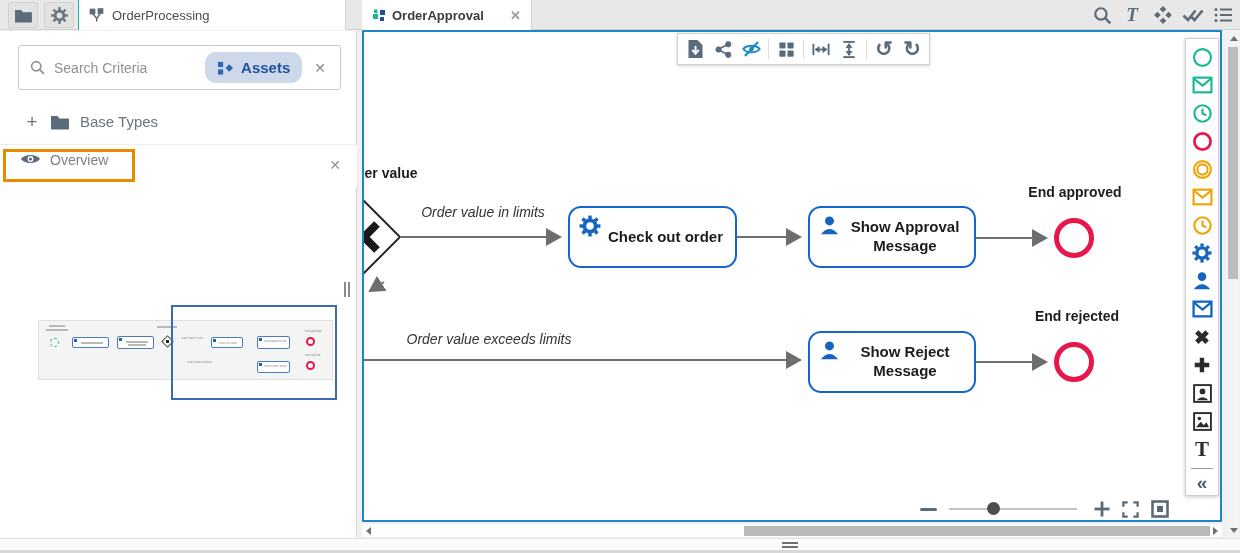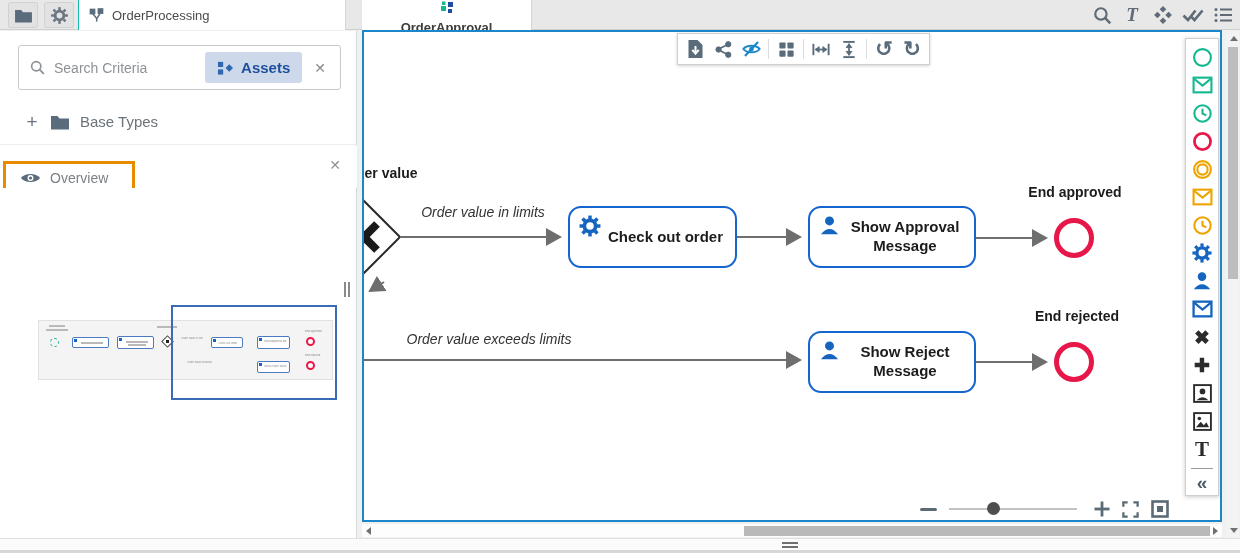--- a/index.html
+++ b/index.html
@@ -13,46 +13,46 @@
     background:#e8e8e8; border-bottom:1px solid #cfcfcf; }
   .tb-btn { position:absolute; top:2px; width:30px; height:26px; display:flex;
     align-items:center; justify-content:center; background:#e2e2e2;
     border:1px solid #d2d2d2; border-radius:2px; cursor:pointer; }
   #proj-tab { position:absolute; left:78px; top:0; width:268px; height:30px;
     background:#ffffff; display:flex; align-items:center; gap:8px; padding:0 10px;
     border-left:1px solid #14b8a6; border-right:1px solid #d5d5d5;
     font-size:13px; color:#4c4c4c; }
   #canvas-tab { position:absolute; left:362px; top:0; width:170px; height:30px;
     background:#ffffff; display:flex; align-items:center; gap:6px; padding:0 10px;
-    border-right:1px solid #d5d5d5; font-size:13px; font-weight:bold; color:#3c3c3c;flex-direction:column; }
+    border-right:1px solid #d5d5d5; font-size:13px; font-weight:bold; color:#3c3c3c; }
   #canvas-tab .close, #proj-close { margin-left:auto; color:#9b9b9b; font-size:13px; cursor:pointer; }
   .tr-ico { position:absolute; top:3px; width:26px; height:24px; display:flex;
     align-items:center; justify-content:center; cursor:pointer; color:#5f6b76; }
 
   
   #sidebar { position:absolute; left:0; top:31px; width:357px; height:507px;
     background:#ffffff; border-right:1px solid #d8d8d8; }
   #searchbox { position:absolute; left:18px; top:14px; width:323px; height:45px;
     border:1px solid #c9c9c9; border-radius:3px; background:#fff;
     display:flex; align-items:center; padding:0 10px; gap:8px; }
   #searchbox input { border:none; outline:none; flex:1; font-size:14px; color:#555;
     font-family:"Liberation Sans", sans-serif; min-width:0; }
   #searchbox input::placeholder { color:#8e9297; }
   #assets-btn { display:flex; align-items:center; gap:7px; background:#cdd9ea;
-    border-radius:3px; height:31px; padding:0 12px; cursor:pointer;
+    border-radius:11px; height:31px; padding:0 12px; cursor:pointer;
     font-size:15px; font-weight:bold; color:#1d4f9b; white-space:nowrap; }
   #search-clear { color:#8a8a8a; font-size:14px; cursor:pointer; padding:0 4px; }
   #basetypes { position:absolute; left:0; top:68px; width:357px; height:46px;
     display:flex; align-items:center; gap:10px; padding-left:24px;
     font-size:15px; color:#6a737a; border-bottom:1px solid #ededed; cursor:pointer; }
   #basetypes .expander { font-size:19px; color:#6b7682; width:16px; text-align:center; }
   #ov-header { position:absolute; left:0; top:115px; width:357px; height:42px;
     background:#fff; box-shadow:0 3px 4px -2px rgba(0,0,0,.18); }
   #ov-highlight { position:absolute; left:3px; top:3px; width:132px; height:33px;
-    border:3px solid #e98b00; display:flex; align-items:center; gap:9px; padding-left:14px;margin-top:12px; }
+    border:3px solid #e98b00; display:flex; align-items:flex-start; gap:9px; padding-left:14px; }
   #ov-title { font-size:14px; color:#7b8186; }
   #ov-close { position:absolute; right:16px; top:11px; color:#949494; font-size:14px; cursor:pointer; }
 
   
   #minimap { position:absolute; left:0; top:157px; width:356px; height:350px; background:#fff; }
   #mm-box { position:absolute; left:38px; top:132px; width:295px; height:60px;
     background:#f4f4f4; border:1px solid #e1e1e1; }
   #mm-viewport { position:absolute; left:171px; top:117px; width:166px; height:95px;
     border:2px solid #3a6cb5; cursor:move; }
   .mm-task { position:absolute; border:1px solid #4a7ac0; border-radius:2px;

